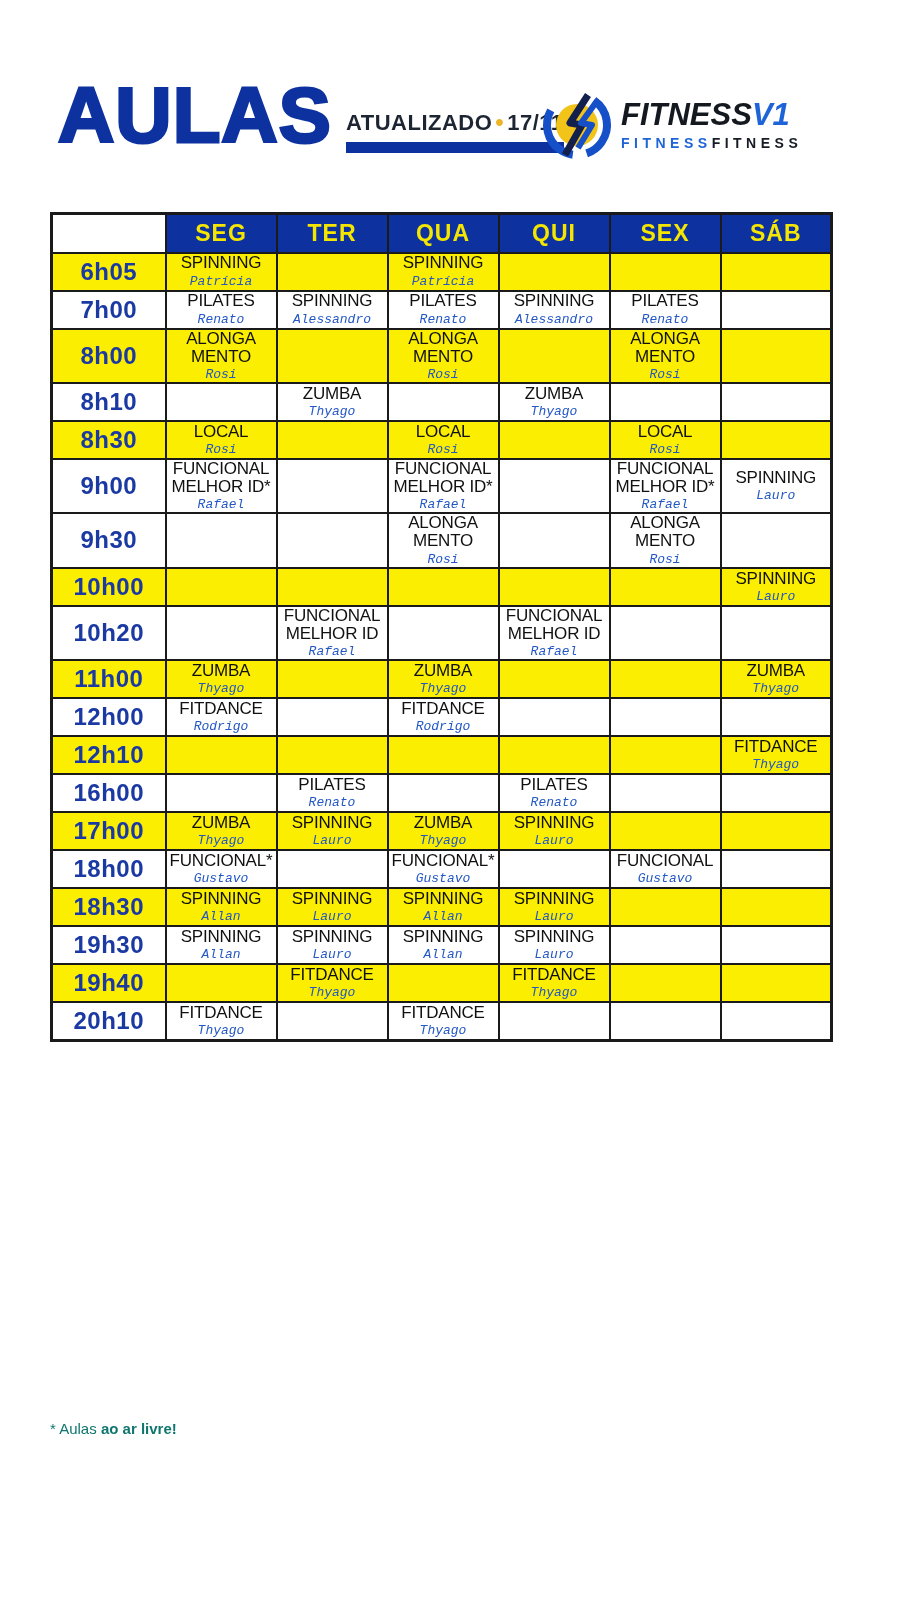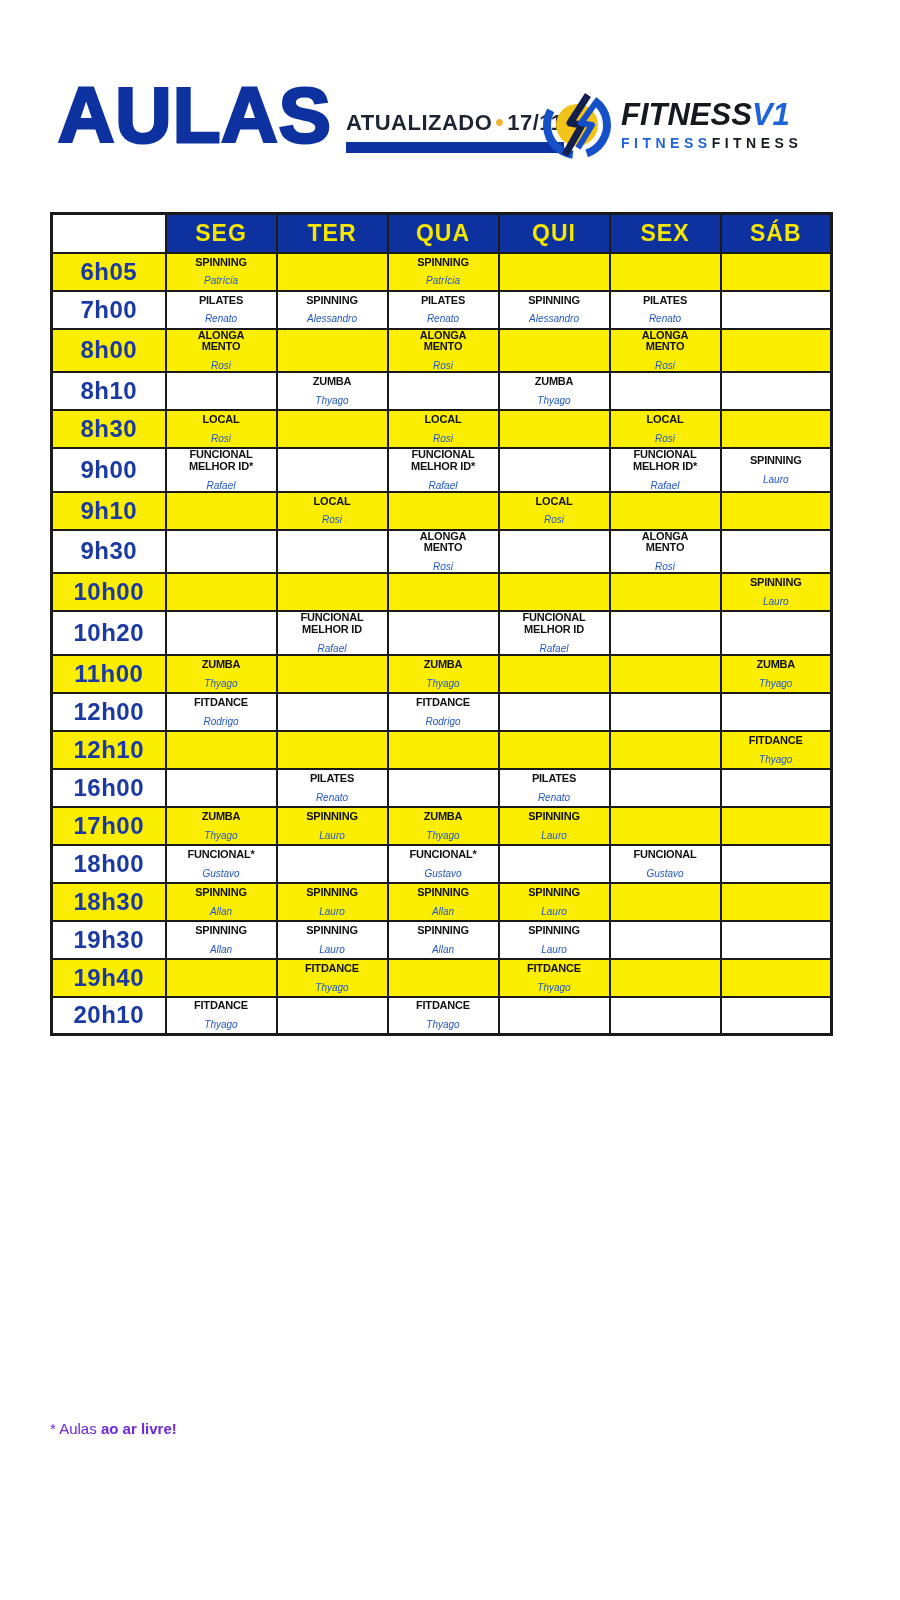--- a/index.html
+++ b/index.html
@@ -44,27 +44,27 @@
   tr.header-row th {
     background:var(--brand-blue); color:var(--day-label-yellow);
     font-size:23px; font-weight:bold; letter-spacing:1px;
   }
   tr.header-row th.corner { background:#ffffff; }
   tbody tr { height:38px; }
   tr.row-yellow td { background:var(--bright-yellow); }
   tr.row-white td { background:#ffffff; }
   .time-cell { color:var(--time-blue); font-size:24px; font-weight:bold; letter-spacing:.5px; }
   .class-name {
-    font-size:11px; font-weight:bold; color:var(--text-black);
+    font-size:17px; font-weight:normal; color:var(--text-black);
     line-height:1.07; white-space:pre-line; letter-spacing:-.2px;
   }
-  .instructor { font-size:10px; font-style:italic; color:var(--instructor-blue); margin-top:7px; }
+  .instructor { font-size:13px; font-style:italic; color:var(--instructor-blue); margin-top:1px;font-family:Liberation Mono, monospace; }
 
   
-  .footnote { position:absolute; left:50px; top:1420px; font-size:15px; color:#6d28d9; }
+  .footnote { position:absolute; left:50px; top:1420px; font-size:15px; color:#0f766e; }
   .footnote b { font-weight:bold; }
 </style>
 </head>
 <body>
 
 <div class="page">
 
   <h1 class="title">AULAS</h1>
 
   <div class="updated">
@@ -217,35 +217,20 @@
           <td>
             <div class="class-name">FUNCIONAL
 MELHOR ID*</div>
             <div class="instructor">Rafael</div>
           </td>
           <td>
             <div class="class-name">SPINNING</div>
             <div class="instructor">Lauro</div>
           </td>
         </tr>
-        <tr class="row-yellow">
-          <td class="time-cell">9h10</td>
-          <td></td>
-          <td>
-            <div class="class-name">LOCAL</div>
-            <div class="instructor">Rosi</div>
-          </td>
-          <td></td>
-          <td>
-            <div class="class-name">LOCAL</div>
-            <div class="instructor">Rosi</div>
-          </td>
-          <td></td>
-          <td></td>
-        </tr>
         <tr class="row-white">
           <td class="time-cell">9h30</td>
           <td></td>
           <td></td>
           <td>
             <div class="class-name">ALONGA
 MENTO</div>
             <div class="instructor">Rosi</div>
           </td>
           <td></td>

